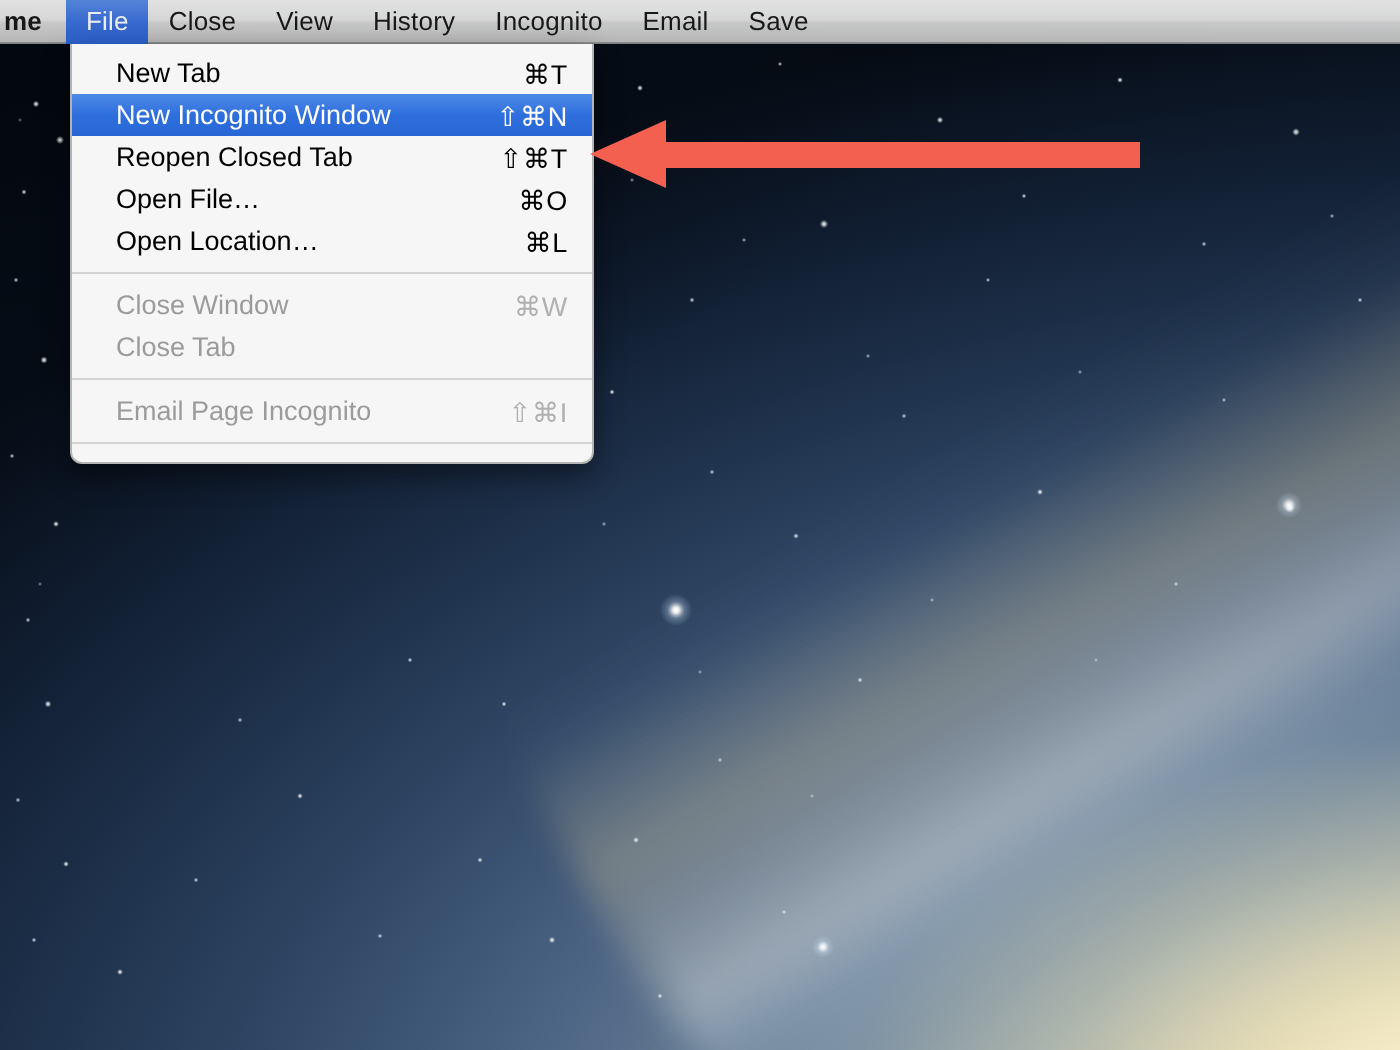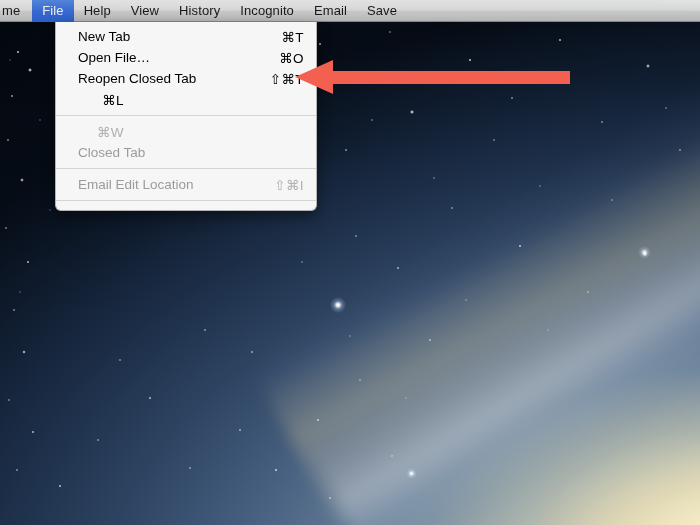--- a/index.html
+++ b/index.html
@@ -179,41 +179,40 @@
   }
   .mb-item {
     display: flex;
     align-items: center;
     padding: 0 10px;
     color: #1a1a1a;
     white-space: nowrap;
     line-height: 22px;
     letter-spacing: 0.1px;
   }
-  .mb-item.first { padding-left: 2px; padding-right: 12px; font-weight: normal; }
+  .mb-item.first { padding-left: 2px; padding-right: 12px; font-weight: bold; }
   .mb-item.active {
     background: linear-gradient(to bottom, #5a8ee8 0%, #3b71dd 52%, #2f66d8 100%);
     color: #ffffff;
   }
 
   
   .menu {
     position: absolute;
     left: 35px; top: 22px;
     width: 260px;
     background: #f6f6f6;
     border: 1px solid #b4b4b4;
     border-top: none;
     border-radius: 0 0 6px 6px;
     box-shadow: 0 6px 14px rgba(0,0,0,0.42);
     padding: 4px 0 4px 0;
     font-size: 13.5px;
     z-index: 40;
     overflow: hidden;
-    margin-left: 20px;
   }
   .mi {
     display: flex;
     align-items: center;
     height: 21px;
     padding: 0 12px 0 22px;
     color: #000;
     white-space: nowrap;
   }
   .mi .label { flex: 1 1 auto; }
@@ -262,21 +261,21 @@
   <div class="star-bloom" style="left:406px; top:468px; width:11px; height:11px;"></div>
 
   <div class="menubar">
     <div class="mb-item first">
       <span>me</span>
     </div>
     <div class="mb-item active">
       <span>File</span>
     </div>
     <div class="mb-item">
-      <span>Help</span>
+      <span>Close</span>
     </div>
     <div class="mb-item">
       <span>View</span>
     </div>
     <div class="mb-item">
       <span>History</span>
     </div>
     <div class="mb-item">
       <span>Incognito</span>
     </div>
@@ -287,46 +286,52 @@
       <span>Save</span>
     </div>
   </div>
 
   <div class="menu">
 
     <div class="mi">
       <span class="label">New Tab</span>
       <span class="sc">⌘T</span>
     </div>
+    <div class="mi sel">
+      <span class="label">New Incognito Window</span>
+      <span class="sc">⇧⌘N</span>
+    </div>
+    <div class="mi">
+      <span class="label">Reopen Closed Tab</span>
+      <span class="sc">⇧⌘T</span>
+    </div>
     <div class="mi">
       <span class="label">Open File…</span>
       <span class="sc">⌘O</span>
     </div>
     <div class="mi">
-      <span class="label">Reopen Closed Tab</span>
-      <span class="sc">⇧⌘T</span>
-    </div>
-    <div class="mi">
+      <span class="label">Open Location…</span>
       <span class="sc">⌘L</span>
     </div>
 
     <div class="sep"></div>
 
     <div class="mi disabled">
+      <span class="label">Close Window</span>
       <span class="sc">⌘W</span>
     </div>
     <div class="mi disabled">
-      <span class="label">Closed Tab</span>
+      <span class="label">Close Tab</span>
       <span class="sc"></span>
     </div>
 
     <div class="sep"></div>
 
     <div class="mi disabled">
-      <span class="label">Email Edit Location</span>
+      <span class="label">Email Page Incognito</span>
       <span class="sc">⇧⌘I</span>
     </div>
 
     <div class="sep"></div>
 
   </div>
 
   <svg class="arrow" viewBox="0 0 275 38">
     <polygon points="0,19 38,2 38,13 275,13 275,26 38,26 38,36" fill="#f4604f"></polygon>
   </svg>

